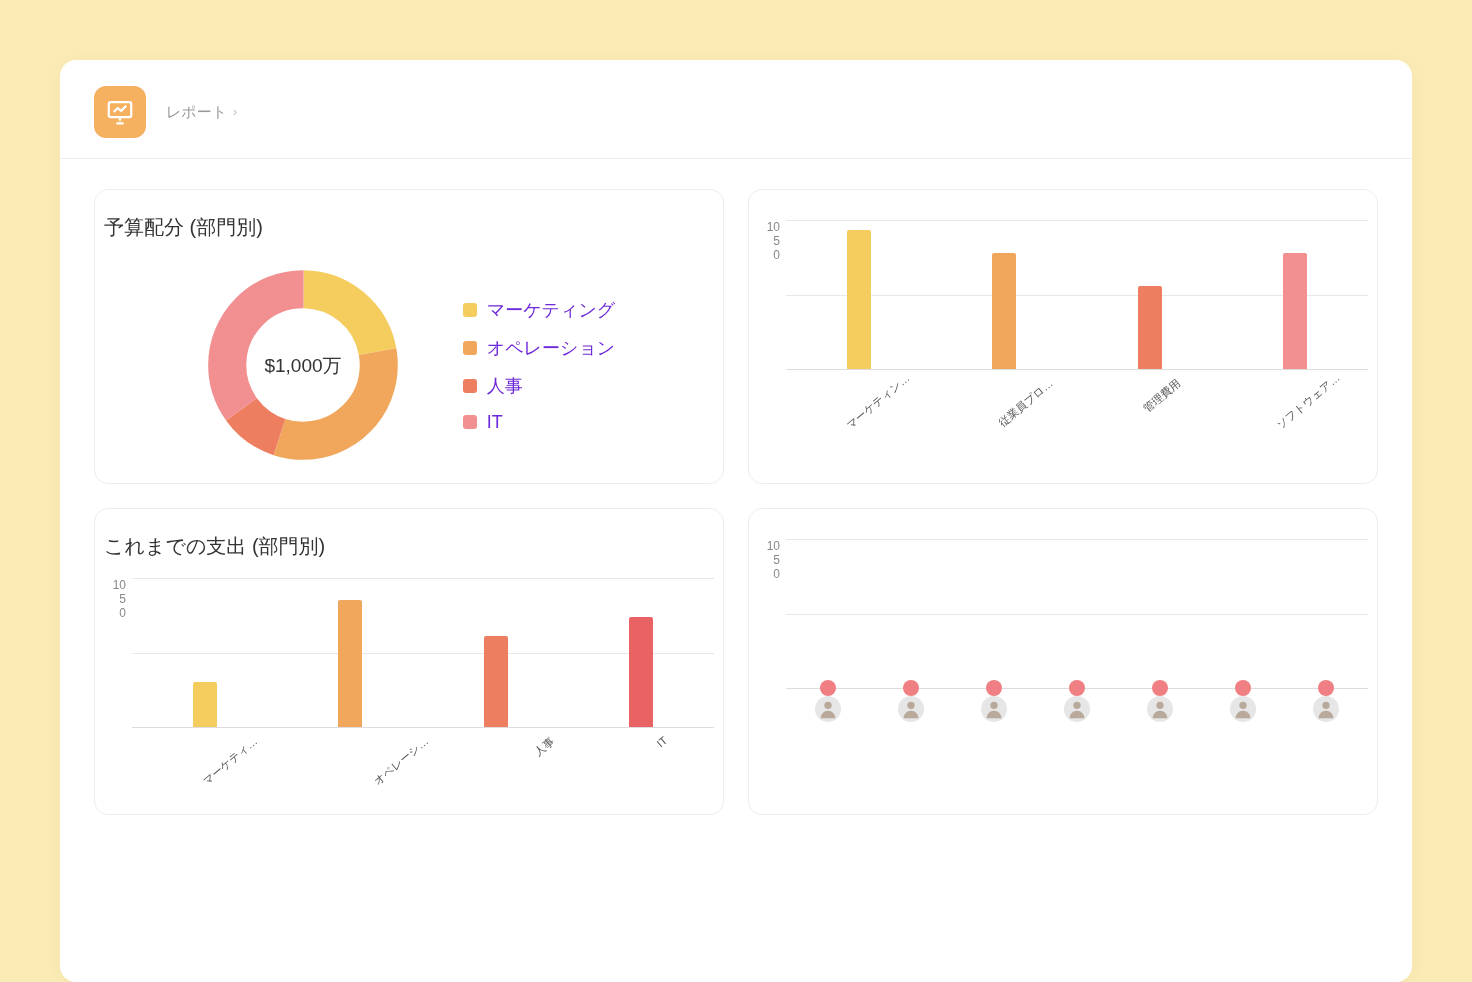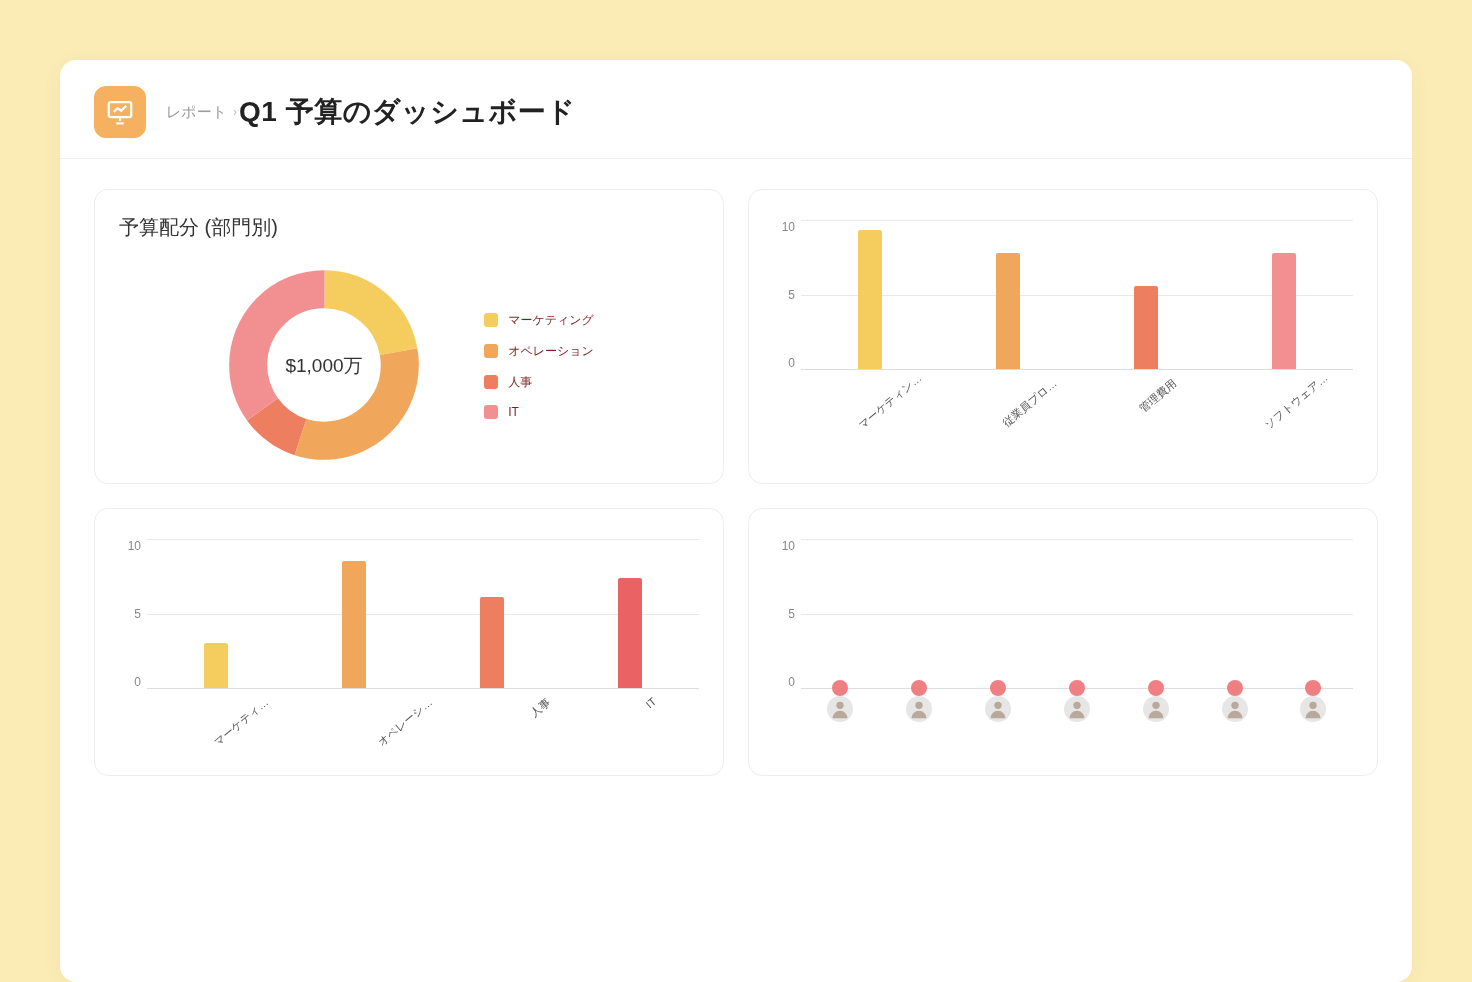--- a/index.html
+++ b/index.html
@@ -41,36 +41,36 @@
     .page-title { font-size: 28px; font-weight: 600; color: #222; letter-spacing: 0.5px; }
     .grid {
       display: grid;
       grid-template-columns: 1fr 1fr;
       gap: 24px;
       padding: 30px 34px;
     }
     .card {
       border: 1px solid #ededed;
       border-radius: 14px;
-      padding: 24px 24px 18px;
+      padding: 24px 9px 18px;
       background: #fff;
     }
     .card-title { font-size: 20px; font-weight: 500; color: #333; margin-bottom: 18px; }
     
     
     .donut-wrap { display: flex; align-items: center; gap: 60px; justify-content: center; padding-top: 6px; }
     .donut-svg { width: 200px; height: 200px; }
     .donut-center { font-size: 20px; font-weight: 500; fill: #333; }
     .legend { display: flex; flex-direction: column; gap: 14px; }
-    .legend-item { display: flex; align-items: center; gap: 10px; font-size: 12px; color: #7f1d1d; }
+    .legend-item { display: flex; align-items: center; gap: 10px; font-size: 18px; color: #6d28d9; }
     .swatch { width: 14px; height: 14px; border-radius: 3px; }
     
     
     .chart-area { position: relative; height: 180px; margin-left: 28px; margin-top: 6px; }
-    .y-ticks { position: absolute; left: -26px; top: 0; bottom: 30px; display: flex; flex-direction: column; justify-content: space-between; font-size: 12px; color: #888; align-items: flex-end; width: 20px; }
+    .y-ticks { position: absolute; left: -26px; top: 0; bottom: 30px; display: flex; flex-direction: column; justify-content: flex-start; font-size: 12px; color: #888; align-items: flex-end; width: 20px; }
     .plot { position: absolute; left: 0; right: 0; top: 0; bottom: 30px; border-bottom: 1px solid #ddd; }
     .gridline { position: absolute; left: 0; right: 0; height: 1px; background: #e8e8e8; }
     .bars { position: absolute; left: 0; right: 0; bottom: 0; top: 0; display: flex; justify-content: space-around; align-items: flex-end; }
     .bar { width: 24px; border-radius: 2px 2px 0 0; }
     .x-labels { position: absolute; left: 0; right: 0; bottom: -22px; display: flex; justify-content: space-around; }
     .x-label { font-size: 11px; color: #555; transform: rotate(-40deg); transform-origin: right top; white-space: nowrap; max-width: 70px; text-align: right; }
     
     
     .lolli-area { position: relative; height: 180px; margin-left: 28px; margin-top: 6px; }
     .lollis { position: absolute; left: 0; right: 0; bottom: 0; top: 0; display: flex; justify-content: space-around; align-items: flex-end; }
@@ -93,21 +93,20 @@
         <rect x="3" y="4" width="18" height="12" rx="1.5"></rect>
         <path d="M7 12l3-3 3 2 4-4"></path>
         <path d="M12 16v3M9 21h6"></path>
       </svg>
     </div>
     <div class="header-text">
       <div class="breadcrumb">
         <span>レポート</span>
         <span class="breadcrumb-chevron">›</span>
       </div>
-      <div class="page-title">Q1 予算のダッシュボード</div>
     </div>
   </div>
 
   <div class="grid">
 
     <div class="card">
       <div class="card-title">予算配分 (部門別)</div>
       <div class="donut-wrap">
         <svg class="donut-svg" viewBox="0 0 42 42">
 
@@ -159,20 +158,21 @@
             <span class="x-label">従業員プロ…</span>
             <span class="x-label">管理費用</span>
             <span class="x-label">ソフトウェア…</span>
           </div>
         </div>
       </div>
       <div class="card-bottom-pad"></div>
     </div>
 
     <div class="card">
+      <div class="card-title">これまでの支出 (部門別)</div>
       <div class="chart-area">
         <div class="y-ticks">
           <span>10</span>
           <span>5</span>
           <span>0</span>
         </div>
         <div class="plot">
           <div class="gridline" style="top:0"></div>
           <div class="gridline" style="top:50%"></div>
           <div class="bars">

